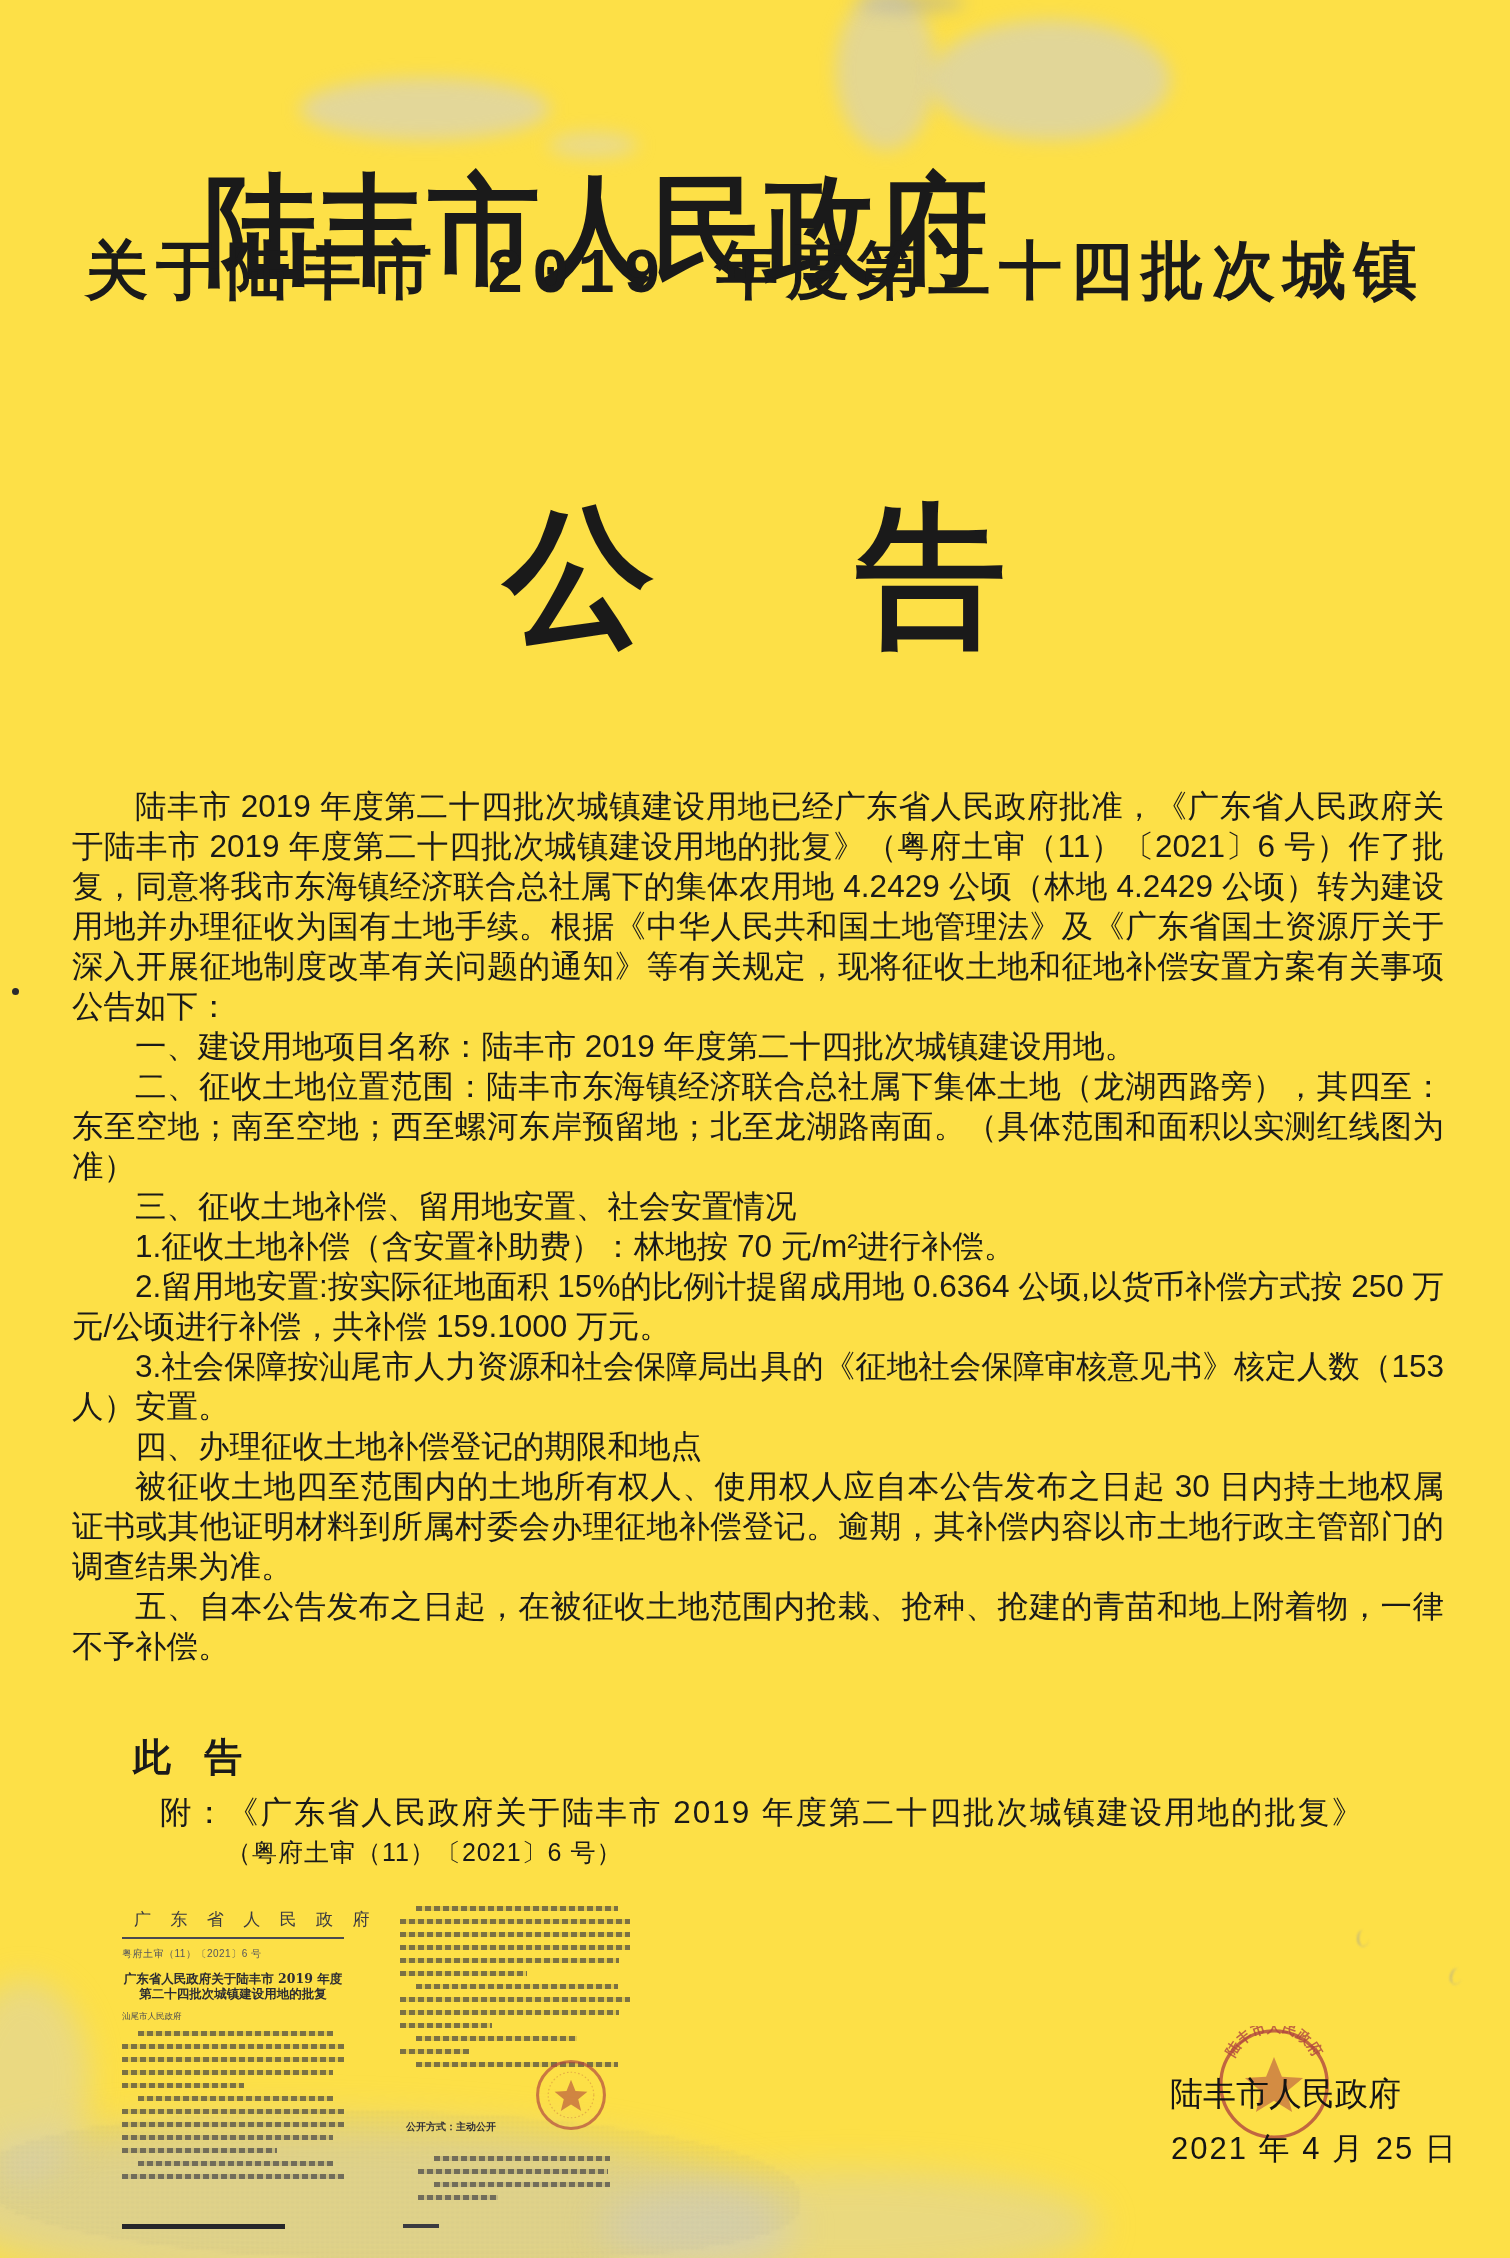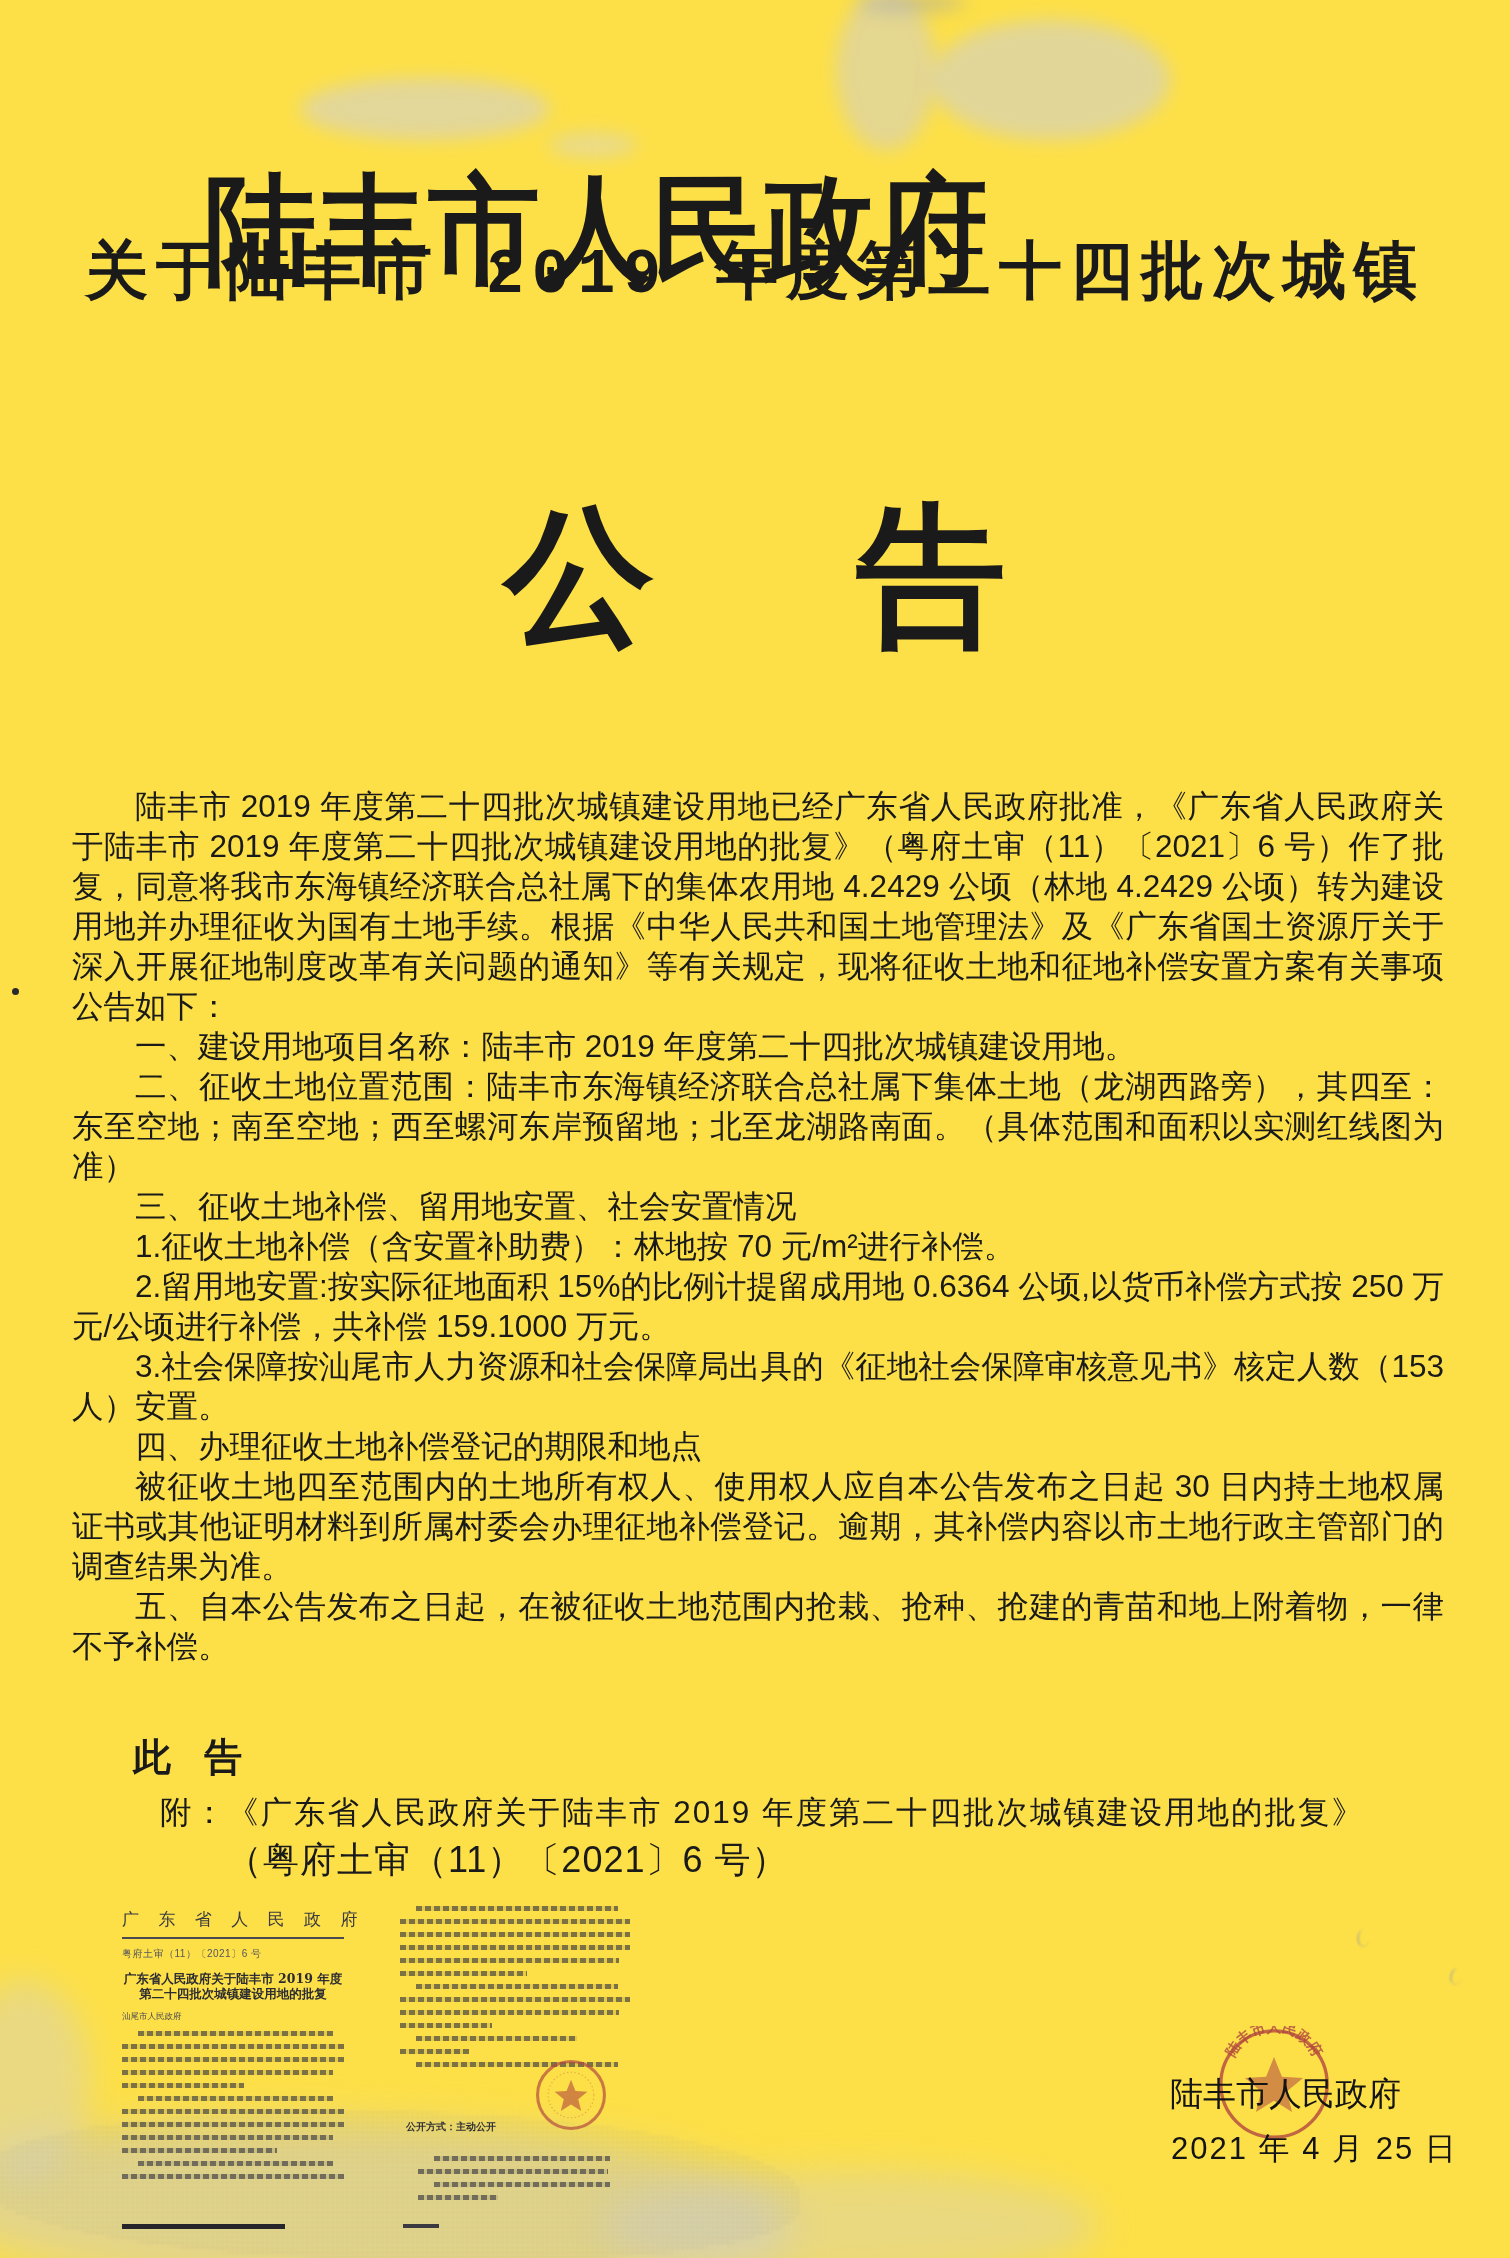--- a/index.html
+++ b/index.html
@@ -56,30 +56,31 @@
     position:absolute;left:72px;top:744px;width:1372px;
     font-size:31.5px;line-height:40px;text-align:justify;margin-top:42px;
   }
   .body-text p{margin:0;text-indent:2em;}
   .close-phrase{
     position:absolute;left:133px;top:1732px;
     font-family:"DejaVu Serif","Liberation Serif",serif;
     font-weight:bold;font-size:38px;letter-spacing:10px;white-space:nowrap;
   }
   .attach-1{position:absolute;left:160px;top:1792px;font-size:31.5px;letter-spacing:2px;white-space:nowrap;}
-  .attach-2{position:absolute;left:226px;top:1836px;font-size:36px;letter-spacing:1px;white-space:nowrap;}
+  .attach-2{position:absolute;left:226px;top:1836px;font-size:25px;letter-spacing:1px;white-space:nowrap;}
 
   
   .mini{position:absolute;top:1900px;color:#2c2c32;filter:blur(.35px);}
   .mini-left{left:122px;width:222px;height:335px;}
   .mini-right{left:400px;width:230px;height:335px;}
   .mini-header{
     font-family:"DejaVu Serif","Liberation Serif",serif;
     font-size:17px;letter-spacing:7px;color:#3a3a40;text-align:center;white-space:nowrap;
     margin-top:8px;
+    margin-left:12px;
   }
   .mini-rule{border:none;border-top:2px solid #4a4a50;margin:6px 0 0 0;}
   .mini-docno{font-size:10px;margin-top:8px;color:#55555c;letter-spacing:.5px;}
   .mini-title{font-size:12.5px;font-weight:bold;text-align:center;line-height:15px;margin-top:10px;
     font-family:"DejaVu Serif","Liberation Serif",serif;}
   .mini-addressee{font-size:8.5px;margin-top:10px;color:#4a4a52;}
   .bline{
     height:5px;margin-top:8px;
     background:repeating-linear-gradient(90deg,rgba(55,55,65,.65) 0 6px,rgba(55,55,65,.12) 6px 9px);
     filter:blur(.5px);

